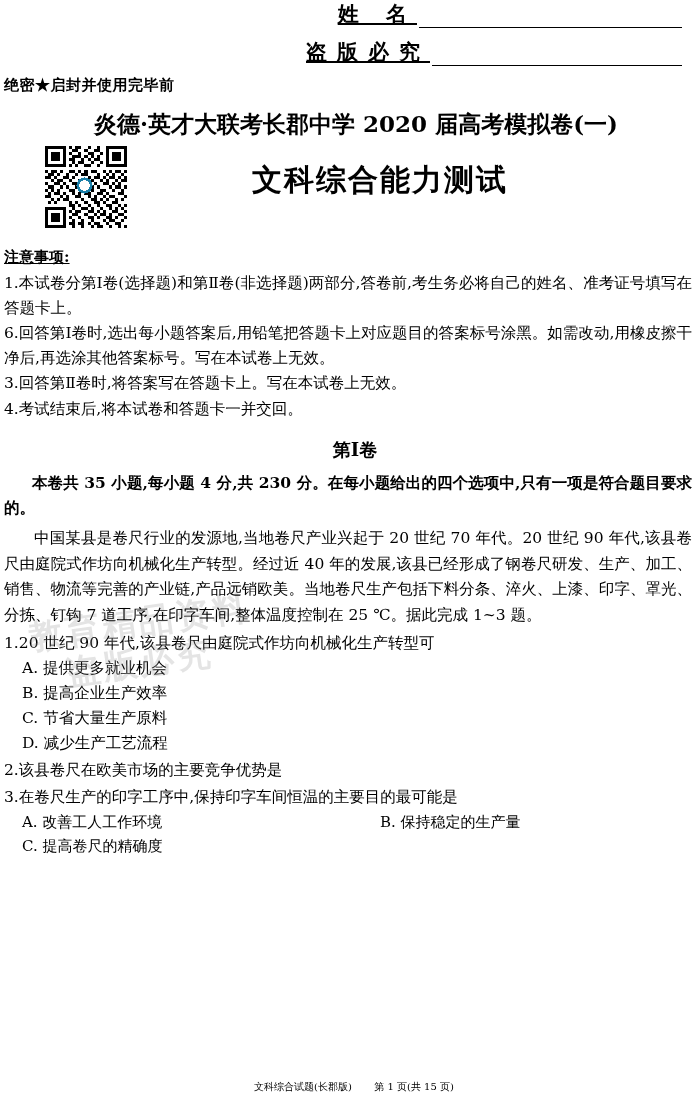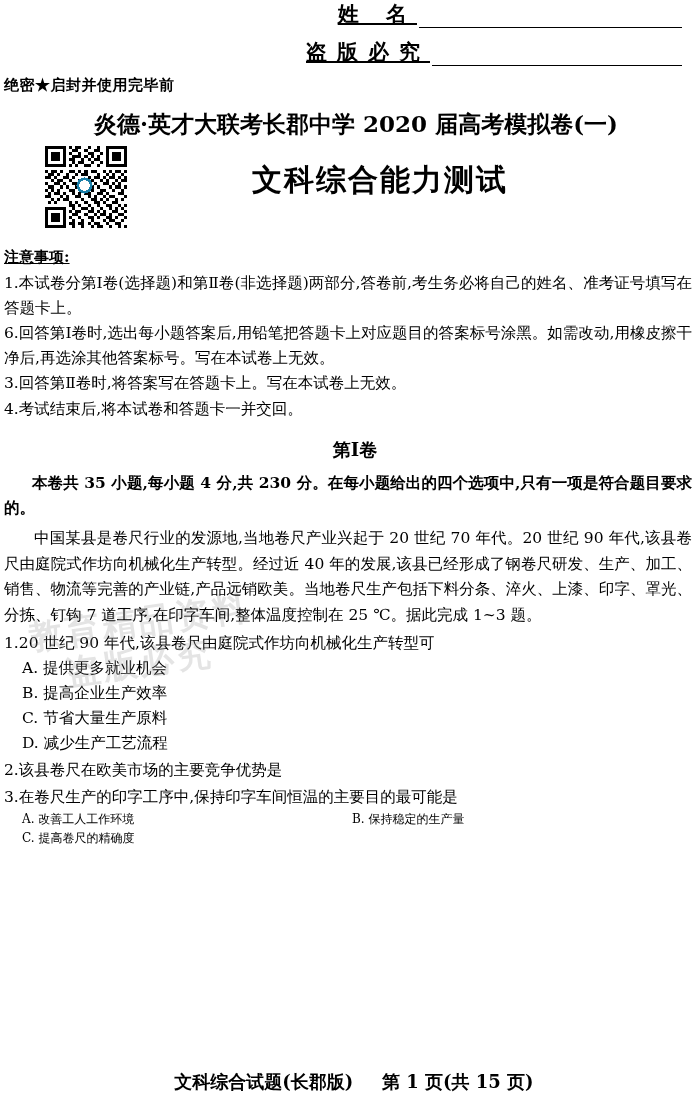--- a/index.html
+++ b/index.html
@@ -147,23 +147,24 @@
   .opts {
     margin: 0 8px 0 4px;
   }
   .opt {
     font-size: 15.5px;
     line-height: 1.62;
     padding-left: 18px;
   }
   .opt-2col {
     display: flex;
-    font-size: 12px;
+    font-size: 15px;
     line-height: 1.62;
     padding-left: 18px;
+    gap: 28px;
   }
   .opt-2col .c1 { width: 330px; }
   .opt-2col .c2 { flex: 1; }
 
   
   .watermark {
     position: absolute;
     left: 28px;
     top: 600px;
     font-size: 34px;
@@ -189,22 +190,22 @@
     white-space: nowrap;
   }
 
   
   .footer {
     position: absolute;
     bottom: 10px;
     left: 0;
     right: 0;
     text-align: center;
-    font-size: 18px;
-    font-weight: bold;
+    font-size: 10px;
+    font-weight: normal;
     padding-left: 8px;
   }
   .footer .sep { display: inline-block; width: 16px; }
 </style>
 </head>
 <body>
 
 <div class="page">
 
   <div class="topfields">

